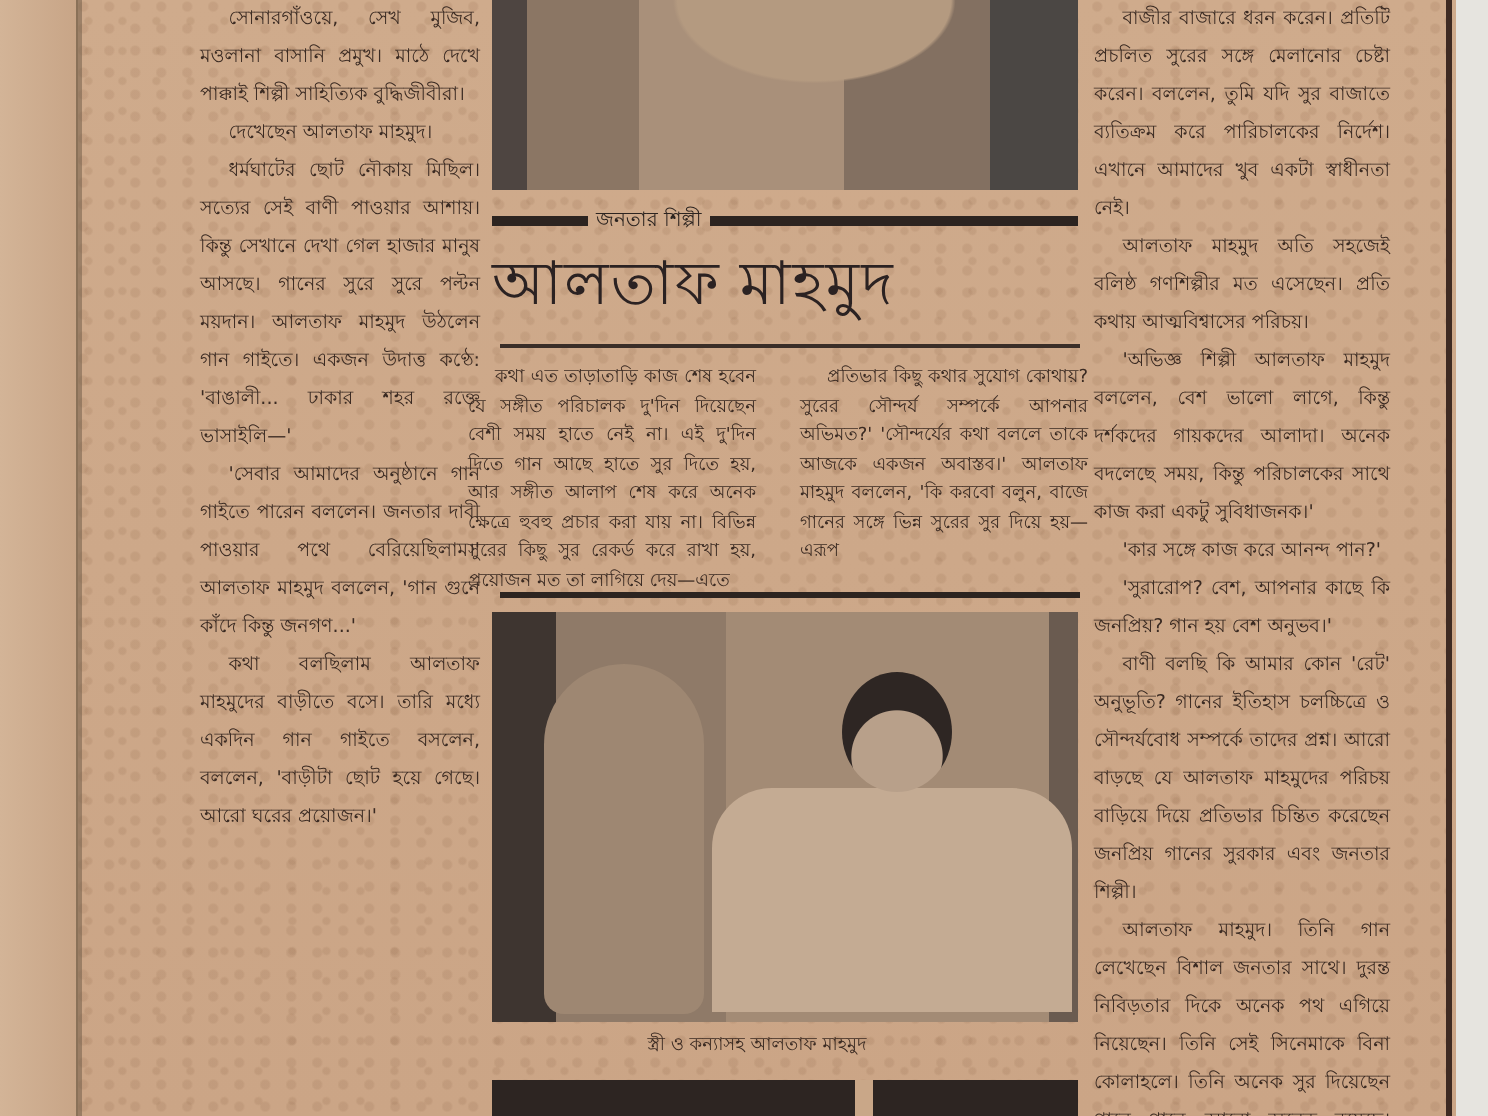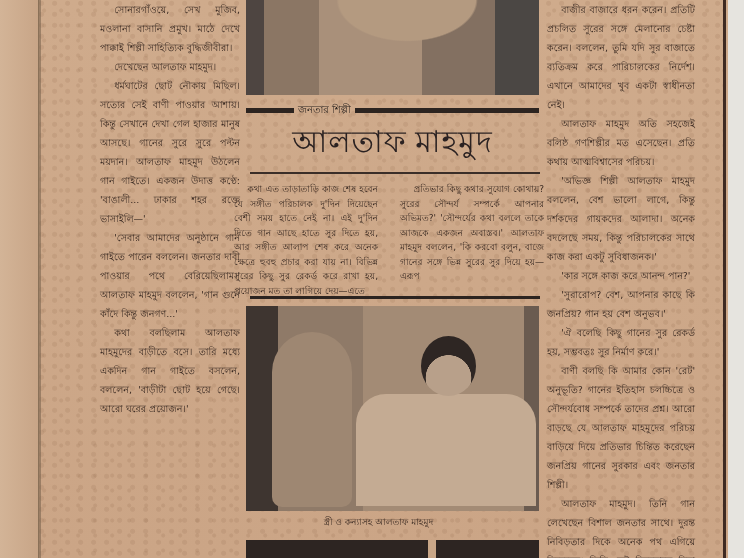--- a/index.html
+++ b/index.html
@@ -15,21 +15,21 @@
   .right-rule{position:absolute;left:723px;top:0;width:3px;height:558px;background:#3e2a22;}
   .col{position:absolute;font-size:9.5px;line-height:19px;color:#3a2a22;text-align:justify;}
   .col p{margin:0;text-indent:1.5em;}
   .col-left{left:100px;top:0;width:140px;}
   .col-right{left:547px;top:0;width:148px;}
   .photo-top{position:absolute;left:246px;top:0;width:293px;height:95px;
     background:radial-gradient(ellipse at 55% 0%, #b49a80 0 30%, transparent 31%),linear-gradient(90deg,#4e4541 0 6%,#8b7664 6% 25%,#a9907a 25% 60%,#837061 60% 85%,#4b4744 85%);}
   .kicker-row{position:absolute;left:246px;top:104px;width:293px;height:12px;display:flex;align-items:center;gap:4px;}
   .bar{height:5px;background:#2c2420;}
   .kicker{font-size:10px;color:#2c2420;white-space:nowrap;}
-  .headline{position:absolute;left:246px;top:118px;width:293px;text-align:center;font-size:30px;color:#2b2222;font-family:Liberation Serif, serif;letter-spacing:1px;}
+  .headline{position:absolute;left:246px;top:118px;width:293px;font-size:30px;color:#2b2222;font-family:Liberation Sans, sans-serif;letter-spacing:1px;}
   .head-rule{position:absolute;left:250px;top:172px;width:290px;height:2px;background:#3a2e28;}
   .mid-col{position:absolute;top:182px;width:144px;font-size:9px;line-height:14.5px;color:#3a2a22;text-align:justify;}
   .mid-col p{margin:0;text-indent:1.5em;}
   .mid-left{left:234px;}
   .mid-right{left:400px;}
   .mid-rule{position:absolute;left:250px;top:296px;width:290px;height:3px;background:#2c2420;}
   .photo-bottom{position:absolute;left:246px;top:306px;width:293px;height:205px;
     background:linear-gradient(90deg,#3e3530 0 11%,#8f7a68 11% 40%,#a38b75 40% 95%,#6a5b50 95%);}
   .fig-woman{position:absolute;left:26px;top:26px;width:80px;height:175px;border-radius:40px 40px 10px 10px;background:#9e8772;}
   .fig-man{position:absolute;left:100px;top:30px;width:190px;height:170px;}
@@ -82,19 +82,18 @@
   </div>
   <div class="caption">স্ত্রী ও কন্যাসহ আলতাফ মাহমুদ</div>
   <div class="photo-bottom2"></div>
 
   <div class="col col-right">
     <p>বাজীর বাজারে ধরন করেন। প্রতিটি প্রচলিত সুরের সঙ্গে মেলানোর চেষ্টা করেন। বললেন, তুমি যদি সুর বাজাতে ব্যতিক্রম করে পারিচালকের নির্দেশ। এখানে আমাদের খুব একটা স্বাধীনতা নেই।</p>
     <p>আলতাফ মাহমুদ অতি সহজেই বলিষ্ঠ গণশিল্পীর মত এসেছেন। প্রতি কথায় আত্মবিশ্বাসের পরিচয়।</p>
     <p>'অভিজ্ঞ শিল্পী আলতাফ মাহমুদ বললেন, বেশ ভালো লাগে, কিন্তু দর্শকদের গায়কদের আলাদা। অনেক বদলেছে সময়, কিন্তু পরিচালকের সাথে কাজ করা একটু সুবিধাজনক।'</p>
     <p>'কার সঙ্গে কাজ করে আনন্দ পান?'</p>
     <p>'সুরারোপ? বেশ, আপনার কাছে কি জনপ্রিয়? গান হয় বেশ অনুভব।'</p>
-    <p>'ঐ বলেছি কিছু গানের সুর রেকর্ড হয়, সম্ভবতঃ সুর নির্মাণ করে।'</p>
     <p>বাণী বলছি কি আমার কোন 'রেট' অনুভূতি? গানের ইতিহাস চলচ্চিত্রে ও সৌন্দর্যবোধ সম্পর্কে তাদের প্রশ্ন। আরো বাড়ছে যে আলতাফ মাহমুদের পরিচয় বাড়িয়ে দিয়ে প্রতিভার চিন্তিত করেছেন জনপ্রিয় গানের সুরকার এবং জনতার শিল্পী।</p>
     <p>আলতাফ মাহমুদ। তিনি গান লেখেছেন বিশাল জনতার সাথে। দুরন্ত নিবিড়তার দিকে অনেক পথ এগিয়ে নিয়েছেন। তিনি সেই সিনেমাকে বিনা কোলাহলে। তিনি অনেক সুর দিয়েছেন গানে গানে—আরো অনেক রয়েছে। একটা নতুন গুটি রয়ে গেছে যা জাতির আত্মার ভাষা দিয়েছে। শুধু মাত্র সুরকার নয়, সারা দেশের সঙ্গে তাঁর প্রেম। আলতাফ মাহমুদ বললেন: 'শিল্পকলায় তোমার সিদ্ধান্ত গ্রহণ করার...'</p>
   </div>
 
   <div class="right-rule"></div>
 </div>
 
 </body></html>

